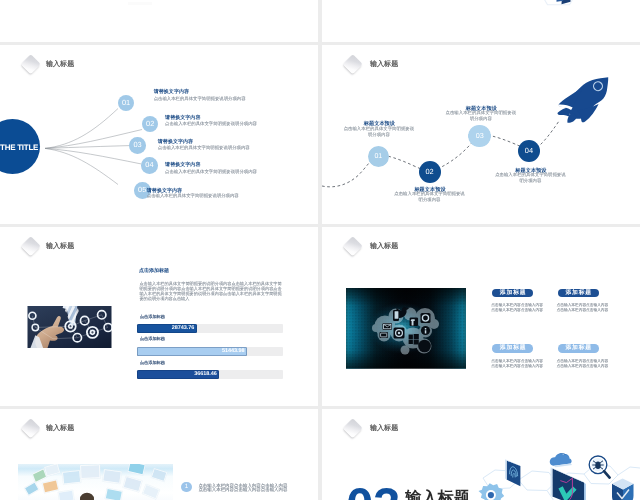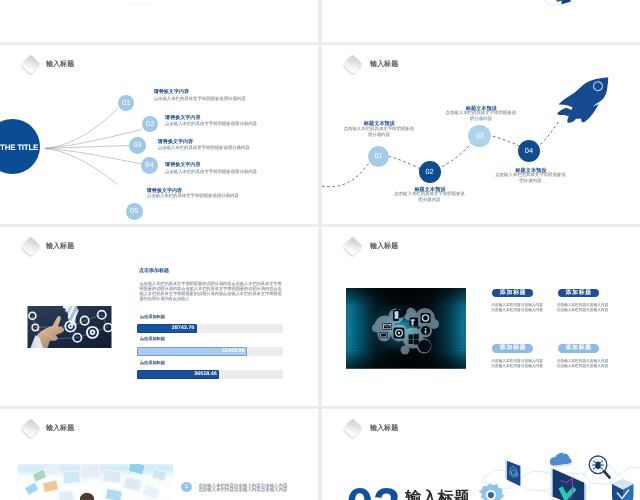--- a/index.html
+++ b/index.html
@@ -89,21 +89,21 @@
       </g>
     </svg>
 
     <div class="bigc" style="left:-15.25px;top:73.8px;width:55.1px;height:55.1px;"></div>
     <div class="bigt" style="left:0px;top:98.9px;">THE TITLE</div>
 
     <div class="numc" style="left:117.8px;top:49.5px;width:16.6px;height:16.6px;line-height:16.6px;"><span>01</span></div>
     <div class="numc" style="left:141.9px;top:70.3px;width:16.6px;height:16.6px;line-height:16.6px;"><span>02</span></div>
     <div class="numc" style="left:129.3px;top:92.2px;width:16.6px;height:16.6px;line-height:16.6px;"><span>03</span></div>
     <div class="numc" style="left:141.1px;top:111.8px;width:16.6px;height:16.6px;line-height:16.6px;"><span>04</span></div>
-    <div class="numc" style="left:126px;top:137px;width:16.6px;height:16.6px;line-height:16.6px;margin-top:21px;"><span>05</span></div>
+    <div class="numc" style="left:134px;top:137px;width:16.6px;height:16.6px;line-height:16.6px;"><span>05</span></div>
 
     <div class="fanT" style="left:153.7px;top:45.2px;">请替换文字内容</div>
     <div class="fanD" style="left:153.7px;top:51.7px;">点击输入本栏的具体文字简明扼要说明分项内容</div>
     <div class="fanT" style="left:165.1px;top:70.7px;">请替换文字内容</div>
     <div class="fanD" style="left:165.1px;top:76.9px;">点击输入本栏的具体文字简明扼要说明分项内容</div>
     <div class="fanT" style="left:157.8px;top:94.5px;">请替换文字内容</div>
     <div class="fanD" style="left:157.8px;top:100.8px;">点击输入本栏的具体文字简明扼要说明分项内容</div>
     <div class="fanT" style="left:165.1px;top:118.2px;">请替换文字内容</div>
     <div class="fanD" style="left:165.1px;top:124.3px;">点击输入本栏的具体文字简明扼要说明分项内容</div>
     <div class="fanT" style="left:146.8px;top:143.3px;">请替换文字内容</div>

